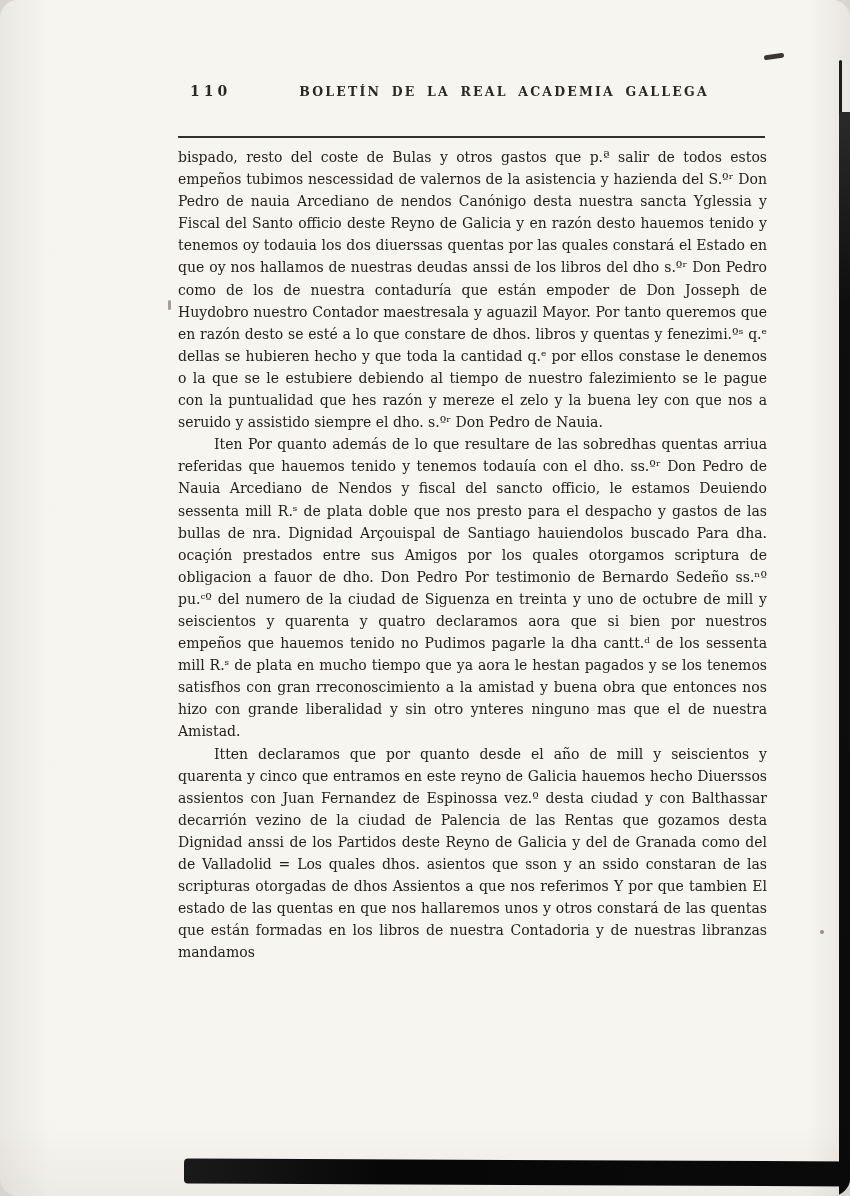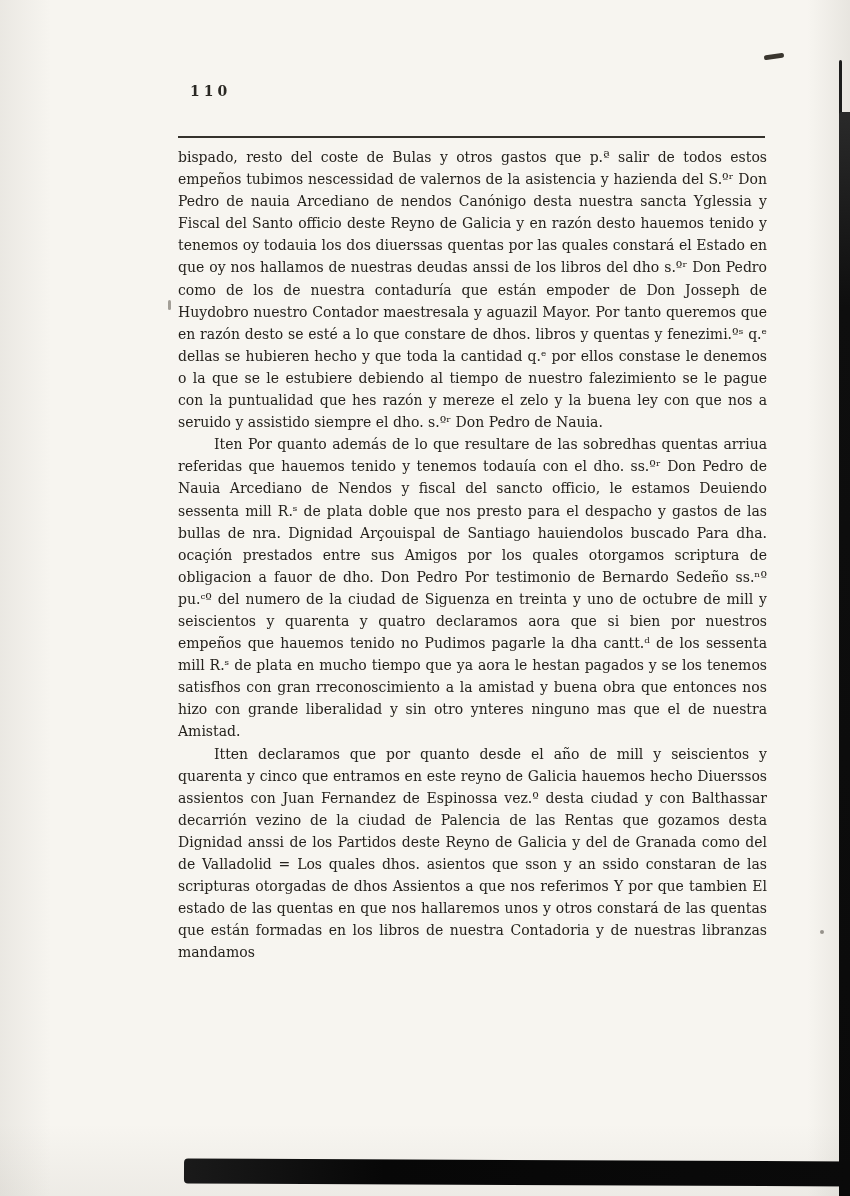--- a/index.html
+++ b/index.html
@@ -5,20 +5,21 @@
   * { margin:0; padding:0; box-sizing:border-box; }
   html,body { background:#d8d5cf; }
   .scan-page {
     position:relative;
     width:850px; height:1196px;
     margin:0 auto;
     background:#f7f5f0;
     overflow:hidden;
     font-family:"DejaVu Serif", serif;
     color:#1e1c19;
+    border-radius:18px;
   }
   
   .scan-page::before{
     content:"";
     position:absolute; inset:0;
     background:
       linear-gradient(90deg, rgba(120,115,105,0.10) 0%, rgba(120,115,105,0) 6%),
       linear-gradient(270deg, rgba(120,115,105,0.12) 0%, rgba(120,115,105,0) 5%),
       linear-gradient(0deg, rgba(120,115,105,0.08) 0%, rgba(120,115,105,0) 6%);
     pointer-events:none;
@@ -75,20 +76,21 @@
     background:#57524a; border-radius:50%; opacity:.6;
   }
 </style>
 </head>
 <body>
 
 <div class="scan-page">
 
   <div class="page-header">
     <span class="page-number">110</span>
+    <span class="journal-title">BOLETÍN DE LA REAL ACADEMIA GALLEGA</span>
   </div>
 
   <div class="header-rule"></div>
 
   <div class="page-body">
     <p class="para first">bispado, resto del coste de Bulas y otros gastos que p.ª salir de todos estos empeños tubimos nescessidad de valernos de la asistencia y hazienda del S.ºʳ Don Pedro de nauia Arcediano de nendos Canónigo desta nuestra sancta Yglessia y Fiscal del Santo officio deste Reyno de Galicia y en razón desto hauemos tenido y tenemos oy todauia los dos diuerssas quentas por las quales constará el Estado en que oy nos hallamos de nuestras deudas anssi de los libros del dho s.ºʳ Don Pedro como de los de nuestra contaduría que están empoder de Don Josseph de Huydobro nuestro Contador maestresala y aguazil Mayor. Por tanto queremos que en razón desto se esté a lo que constare de dhos. libros y quentas y fenezimi.ºˢ q.ᵉ dellas se hubieren hecho y que toda la cantidad q.ᵉ por ellos constase le denemos o la que se le estubiere debiendo al tiempo de nuestro falezimiento se le pague con la puntualidad que hes razón y mereze el zelo y la buena ley con que nos a seruido y assistido siempre el dho. s.ºʳ Don Pedro de Nauia.</p>
     <p class="para">Iten Por quanto además de lo que resultare de las sobredhas quentas arriua referidas que hauemos tenido y tenemos todauía con el dho. ss.ºʳ Don Pedro de Nauia Arcediano de Nendos y fiscal del sancto officio, le estamos Deuiendo sessenta mill R.ˢ de plata doble que nos presto para el despacho y gastos de las bullas de nra. Dignidad Arçouispal de Santiago hauiendolos buscado Para dha. ocaçión prestados entre sus Amigos por los quales otorgamos scriptura de obligacion a fauor de dho. Don Pedro Por testimonio de Bernardo Sedeño ss.ⁿº pu.ᶜº del numero de la ciudad de Siguenza en treinta y uno de octubre de mill y seiscientos y quarenta y quatro declaramos aora que si bien por nuestros empeños que hauemos tenido no Pudimos pagarle la dha cantt.ᵈ de los sessenta mill R.ˢ de plata en mucho tiempo que ya aora le hestan pagados y se los tenemos satisfhos con gran rreconoscimiento a la amistad y buena obra que entonces nos hizo con grande liberalidad y sin otro ynteres ninguno mas que el de nuestra Amistad.</p>
     <p class="para">Itten declaramos que por quanto desde el año de mill y seiscientos y quarenta y cinco que entramos en este reyno de Galicia hauemos hecho Diuerssos assientos con Juan Fernandez de Espinossa vez.º desta ciudad y con Balthassar decarrión vezino de la ciudad de Palencia de las Rentas que gozamos desta Dignidad anssi de los Partidos deste Reyno de Galicia y del de Granada como del de Valladolid = Los quales dhos. asientos que sson y an ssido constaran de las scripturas otorgadas de dhos Assientos a que nos referimos Y por que tambien El estado de las quentas en que nos hallaremos unos y otros constará de las quentas que están formadas en los libros de nuestra Contadoria y de nuestras libranzas mandamos</p>
   </div>
 

